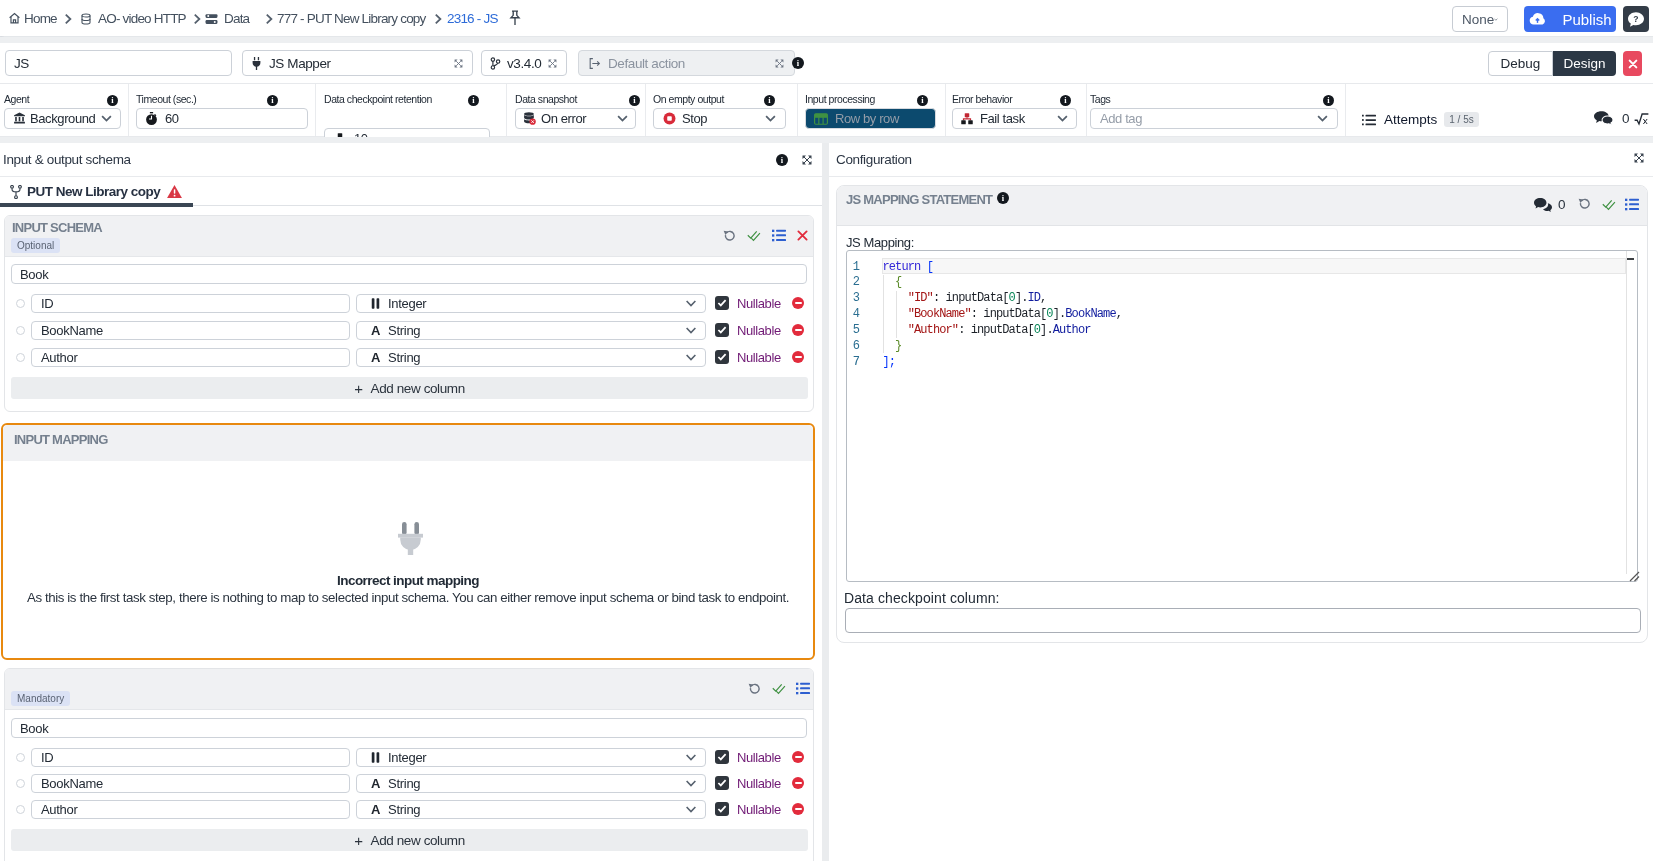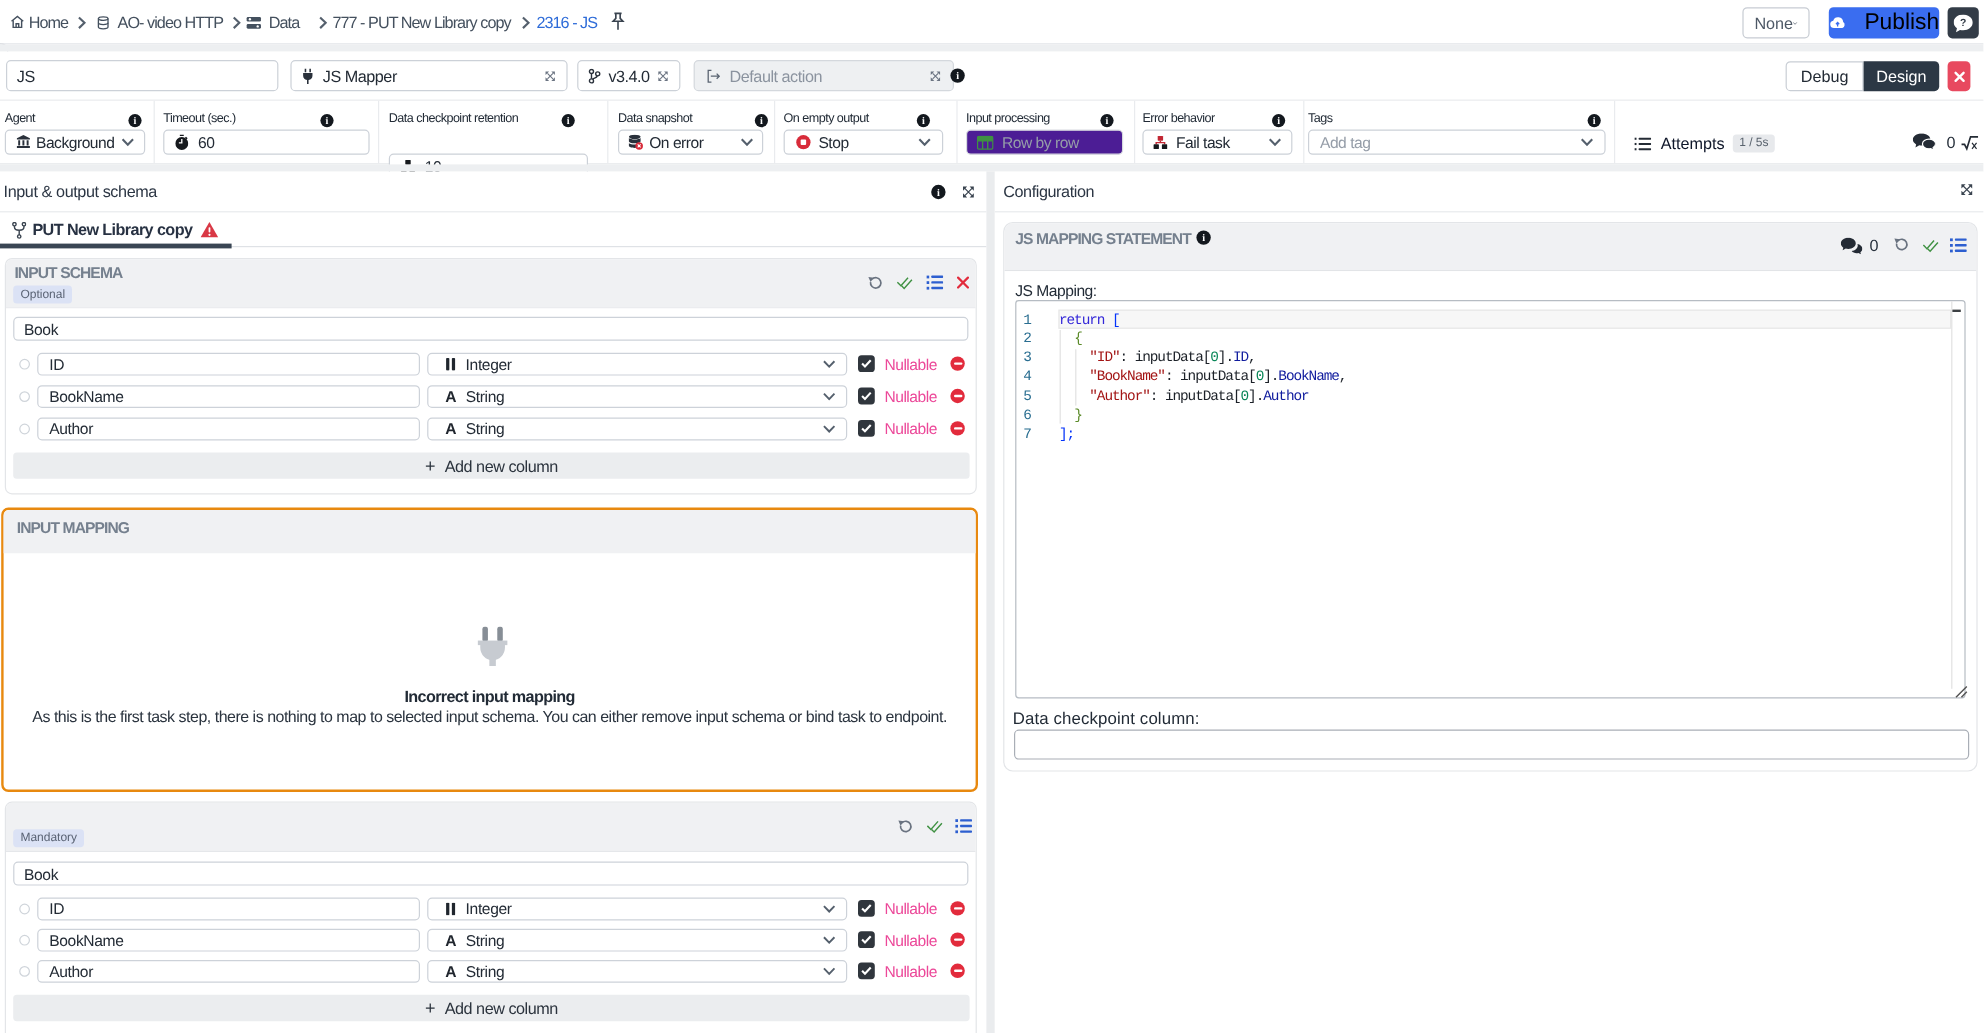--- a/index.html
+++ b/index.html
@@ -17,42 +17,42 @@
 
 #row2 { left:0; top:43px; width:1653px; height:41px; background:#fff; border-bottom:1px solid #e7e9ec; }
 .tbox { position:absolute; top:7px; height:26px; letter-spacing:-0.4px; border:1px solid #ccd1d8; border-radius:4px; background:#fff; display:flex; align-items:center; font-size:13.5px; color:#232b35; }
 .tbox.dis { background:#eef0f2; border-color:#d4d8dd; color:#8b939f; }
 
 
 #row3 { left:0; top:84px; width:1653px; height:53px; background:#fff; border-bottom:1px solid #e7e9ec; }
 .flabel { position:absolute; top:9px; font-size:10.5px; letter-spacing:-0.45px; color:#222b36; }
 .fsep { position:absolute; top:0; width:1px; height:52px; background:#e9ebee; }
 .fbox { position:absolute; top:24px; height:21px; letter-spacing:-0.4px; border:1px solid #ccd1d8; border-radius:4px; background:#fff; display:flex; align-items:center; font-size:13px; color:#232b35; }
-.fbox.dis { background:#4c1d95; border-color:#d7dadf; color:#959da8; }
+.fbox.dis { background:#0c4a6e; border-color:#d7dadf; color:#959da8; }
 #grayband2 { left:0; top:137px; width:1653px; height:6px; background:#edeff1; }
 
 .info { display:inline-block; width:11px; height:11px; border-radius:50%; background:#13181e; color:#fff; font-size:8.5px; font-weight:bold; text-align:center; line-height:11px; font-family:"Liberation Serif",serif; }
 
 
 #leftpanel { left:0; top:143px; width:822px; height:718px; background:#fff; }
 #divider { left:822px; top:143px; width:7px; height:718px; background:#eaecee; }
 #rightpanel { left:829px; top:143px; width:824px; height:718px; background:#fff; }
 
 .paneltitle { font-size:13.5px; letter-spacing:-0.35px; color:#2c3644; }
 
 
 .card { position:absolute; background:#fff; border:1px solid #e3e5e8; border-radius:6px; }
 .cardhead { background:#f0f1f3; border-bottom:1px solid #e5e7ea; border-radius:5px 5px 0 0; position:relative; }
 .sectitle { font-size:13px; font-weight:bold; color:#75808e; letter-spacing:-0.75px; }
 .badge { display:inline-block; background:#dbe2f5; color:#5a6374; font-size:10px; padding:1.5px 6px 2.5px; border-radius:3px; }
 
 .inp { position:absolute; border:1px solid #cdd2d9; border-radius:4px; background:#fff; font-size:13px; letter-spacing:-0.3px; color:#232b35; display:flex; align-items:center; }
 .radio { position:absolute; width:9px; height:9px; border:1px solid #cfd4da; border-radius:50%; background:#fff; }
 .chk { position:absolute; width:14px; height:14px; background:#30363d; border-radius:3px; display:flex; align-items:center; justify-content:center; }
-.nul { position:absolute; font-size:13px; letter-spacing:-0.4px; color:#ec4899; }
+.nul { position:absolute; font-size:13px; letter-spacing:-0.4px; color:#701a75; }
 .minus { position:absolute; width:12px; height:12px; border-radius:50%; background:#e22b3c; }
 .minus:after { content:""; position:absolute; left:2.5px; top:5px; width:7px; height:2px; background:#fff; border-radius:1px; }
 .addbar { position:absolute; background:#ebedef; border-radius:3px; font-size:13.5px; letter-spacing:-0.4px; color:#2b333d; display:flex; align-items:center; justify-content:center; }
 .chev { flex:0 0 auto; }
 
 
 #editor { position:absolute; left:846px; top:250px; width:792px; height:332px; border:1px solid #b6bcc3; border-radius:3px; background:#fff; }
 .cm { font-family:"Liberation Mono",monospace; font-size:12px; letter-spacing:-0.9px; white-space:pre; }
 .lnum { position:absolute; width:13px; text-align:right; color:#2a6e91; font-family:"Liberation Mono",monospace; font-size:12px; }
 .cline { position:absolute; left:35.5px; }
@@ -108,21 +108,21 @@
   <svg width="11" height="7" viewBox="0 0 12 8" fill="none" stroke="#55606d" stroke-width="2">
       <path d="M1 1.2 6 6.4 11 1.2"></path>
     </svg>
 </div>
 <div class="abs" style="left:1524px;top:6px;width:92px;height:26px;border-radius:4px;background:#3a6df0;display:flex;align-items:center;justify-content:center;">
   <svg width="19" height="14" viewBox="0 0 24 18" fill="#fff">
       <path d="M7 16a5 5 0 0 1-1-9.9A7 7 0 0 1 19.6 8 4.5 4.5 0 0 1 18.5 16z"></path>
       <path d="M12 14v-5" stroke="#3a6df0" stroke-width="1.8"></path>
       <path d="M9.8 11 12 8.6l2.2 2.4" fill="none" stroke="#3a6df0" stroke-width="1.8"></path>
     </svg>
-  <span style="color:#000000;font-size:19px;margin-left:15px;">Publish</span>
+  <span style="color:#ffffff;font-size:15px;margin-left:15px;">Publish</span>
 </div>
 <div class="abs" style="left:1623px;top:6px;width:26px;height:26px;border-radius:4px;background:#333c47;display:flex;align-items:center;justify-content:center;">
   <svg width="16" height="15" viewBox="0 0 24 22" fill="#fff">
       <path d="M12 0C5.4 0 0 4.3 0 9.7c0 3 1.6 5.6 4.2 7.4L3 22l5-2.8c1.2.3 2.6.5 4 .5 6.6 0 12-4.3 12-9.7S18.6 0 12 0z"></path>
       <text x="8" y="14.5" font-size="13" font-weight="bold" fill="#333c47" font-family="Liberation Sans">?</text>
     </svg>
 </div>
 
 <div id="row2" class="abs">
   <div class="tbox" style="left:242px;width:231px;padding:0 8px;">

